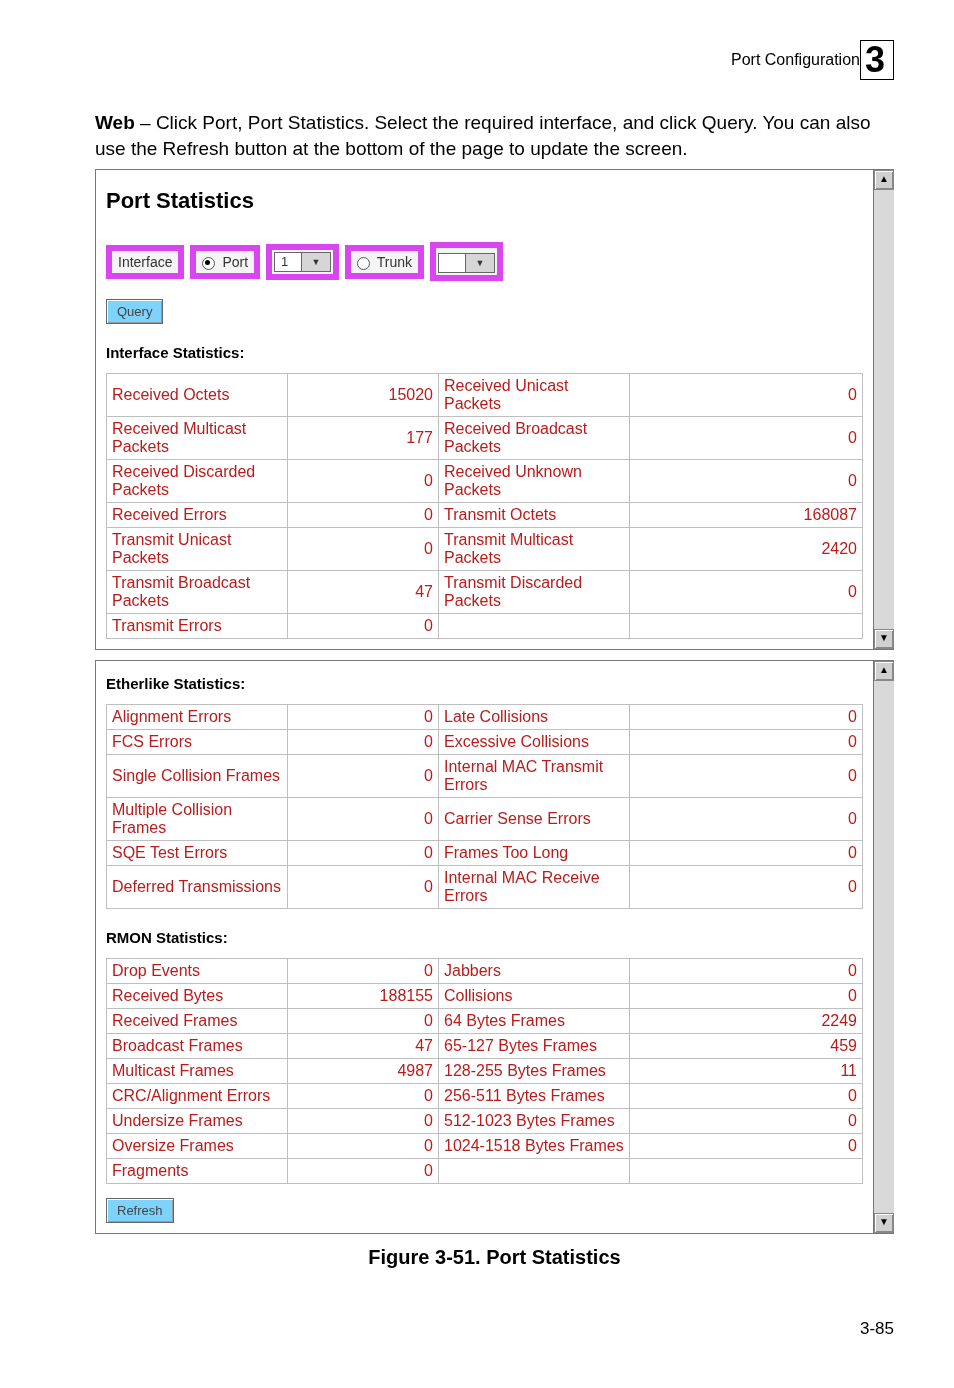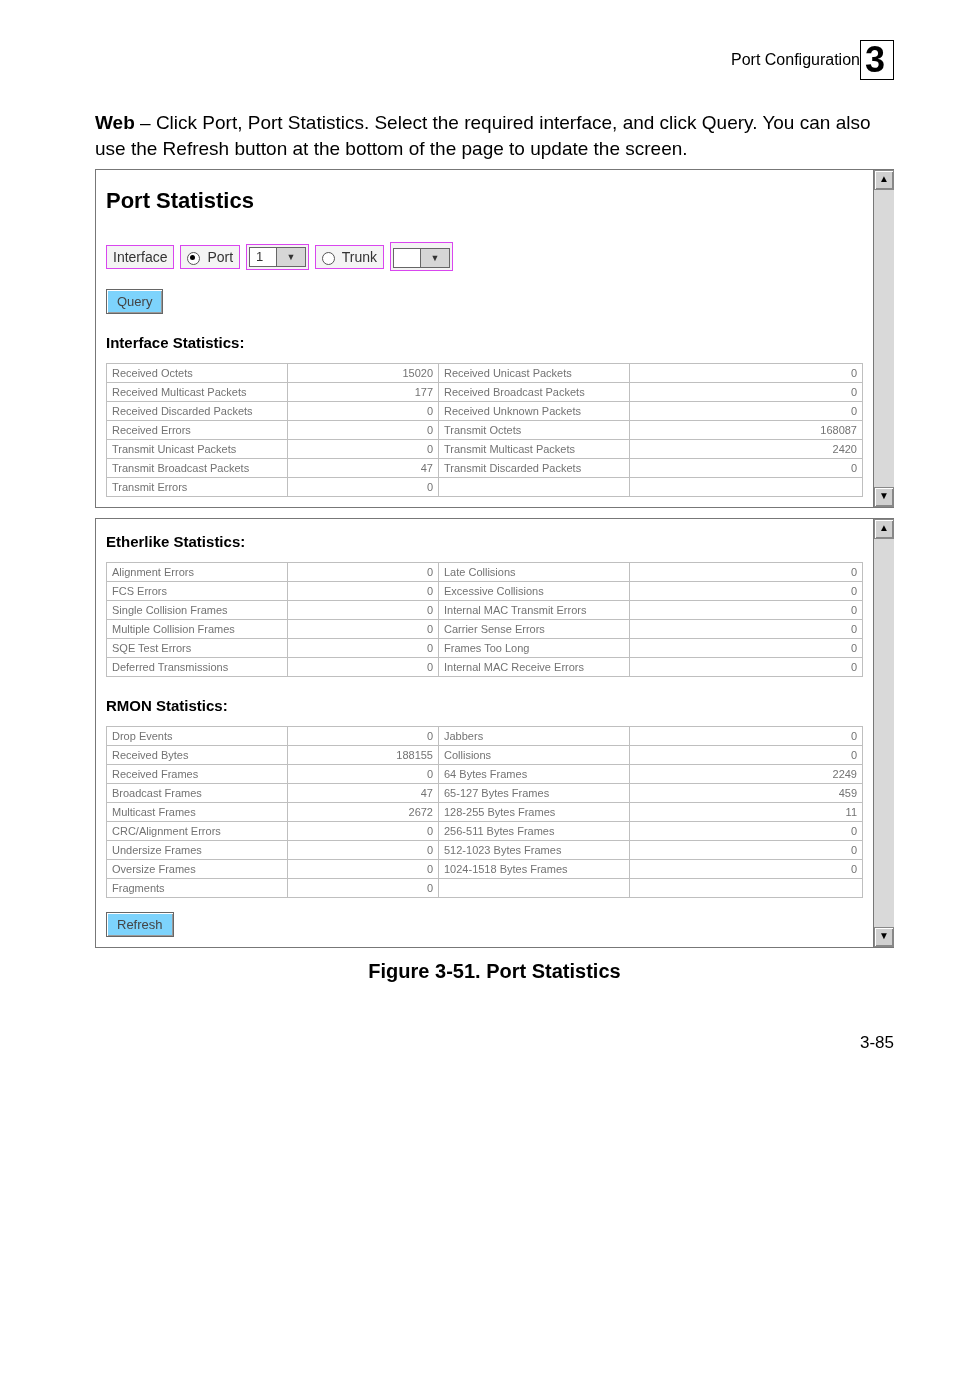--- a/index.html
+++ b/index.html
@@ -83,21 +83,21 @@
   }
   .iface-row {
     display: flex;
     align-items: center;
     gap: 6px;
     font-size: 14px;
     color: #333;
     margin-bottom: 18px;
   }
   .iface-cell {
-    border: 1px solid #d946ef;
+    border: 6px solid #d946ef;
     background: #f4f4f4;
     padding: 3px 6px;
   }
   .radio {
     width: 11px; height: 11px; border: 1px solid #555; border-radius: 50%;
     display: inline-block; vertical-align: middle; margin-right: 3px; position: relative; background: #fff;
   }
   .radio.checked::after {
     content: ""; position: absolute; width: 5px; height: 5px; background: #000;
     border-radius: 50%; top: 2px; left: 2px;
@@ -121,22 +121,22 @@
     display: inline-block;
   }
   .sec-head {
     font-weight: bold;
     font-size: 15px;
     margin: 20px 0 12px 0;
   }
   table.stats {
     border-collapse: collapse;
     width: 100%;
-    font-size: 11px;
-    color: #737373;
+    font-size: 16px;
+    color: #b91c1c;
   }
   table.stats td {
     border: 1px solid #bfbfbf;
     padding: 3px 5px;
     vertical-align: middle;
   }
   table.stats td.num { text-align: right; }
   table.stats td.lbl { width: 170px; }
   table.stats td.val { width: 140px; }
   table.stats td.lbl2 { width: 180px; }
@@ -323,21 +323,21 @@
                 <td class="num">2249</td>
               </tr>
               <tr>
                 <td class="lbl">Broadcast Frames</td>
                 <td class="num val">47</td>
                 <td class="lbl2">65-127 Bytes Frames</td>
                 <td class="num">459</td>
               </tr>
               <tr>
                 <td class="lbl">Multicast Frames</td>
-                <td class="num val">2672</td>
+                <td class="num val">4987</td>
                 <td class="lbl2">128-255 Bytes Frames</td>
                 <td class="num">11</td>
               </tr>
               <tr>
                 <td class="lbl">CRC/Alignment Errors</td>
                 <td class="num val">0</td>
                 <td class="lbl2">256-511 Bytes Frames</td>
                 <td class="num">0</td>
               </tr>
               <tr>

